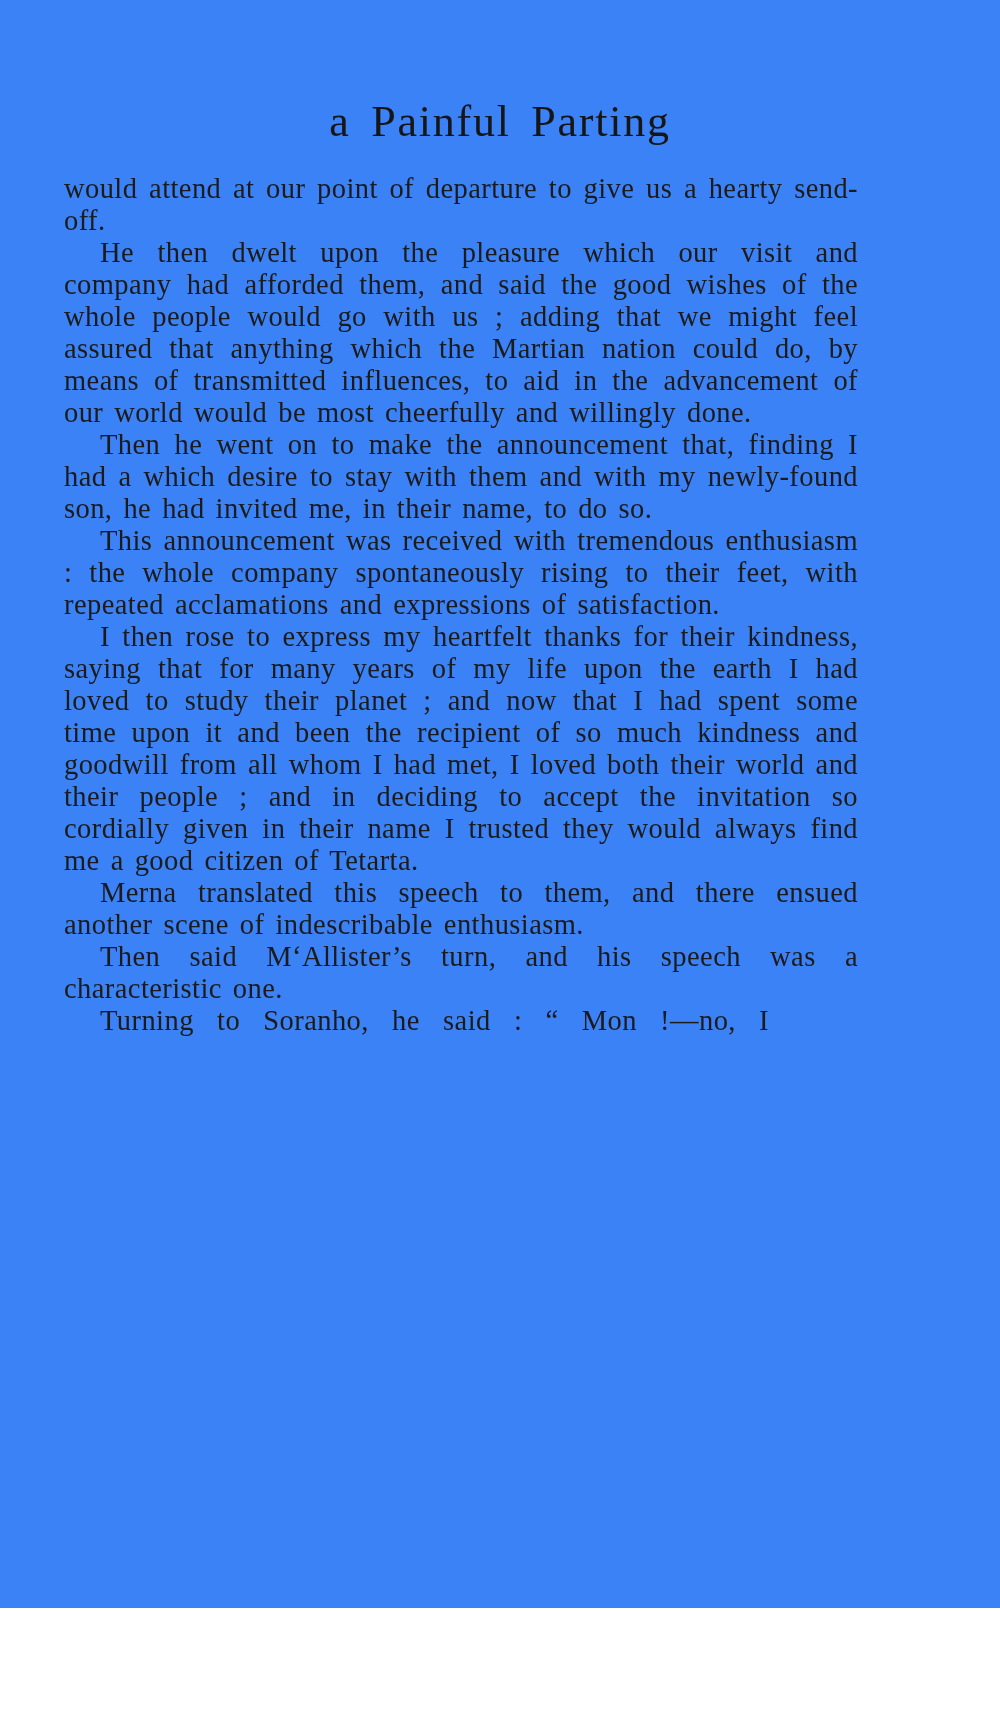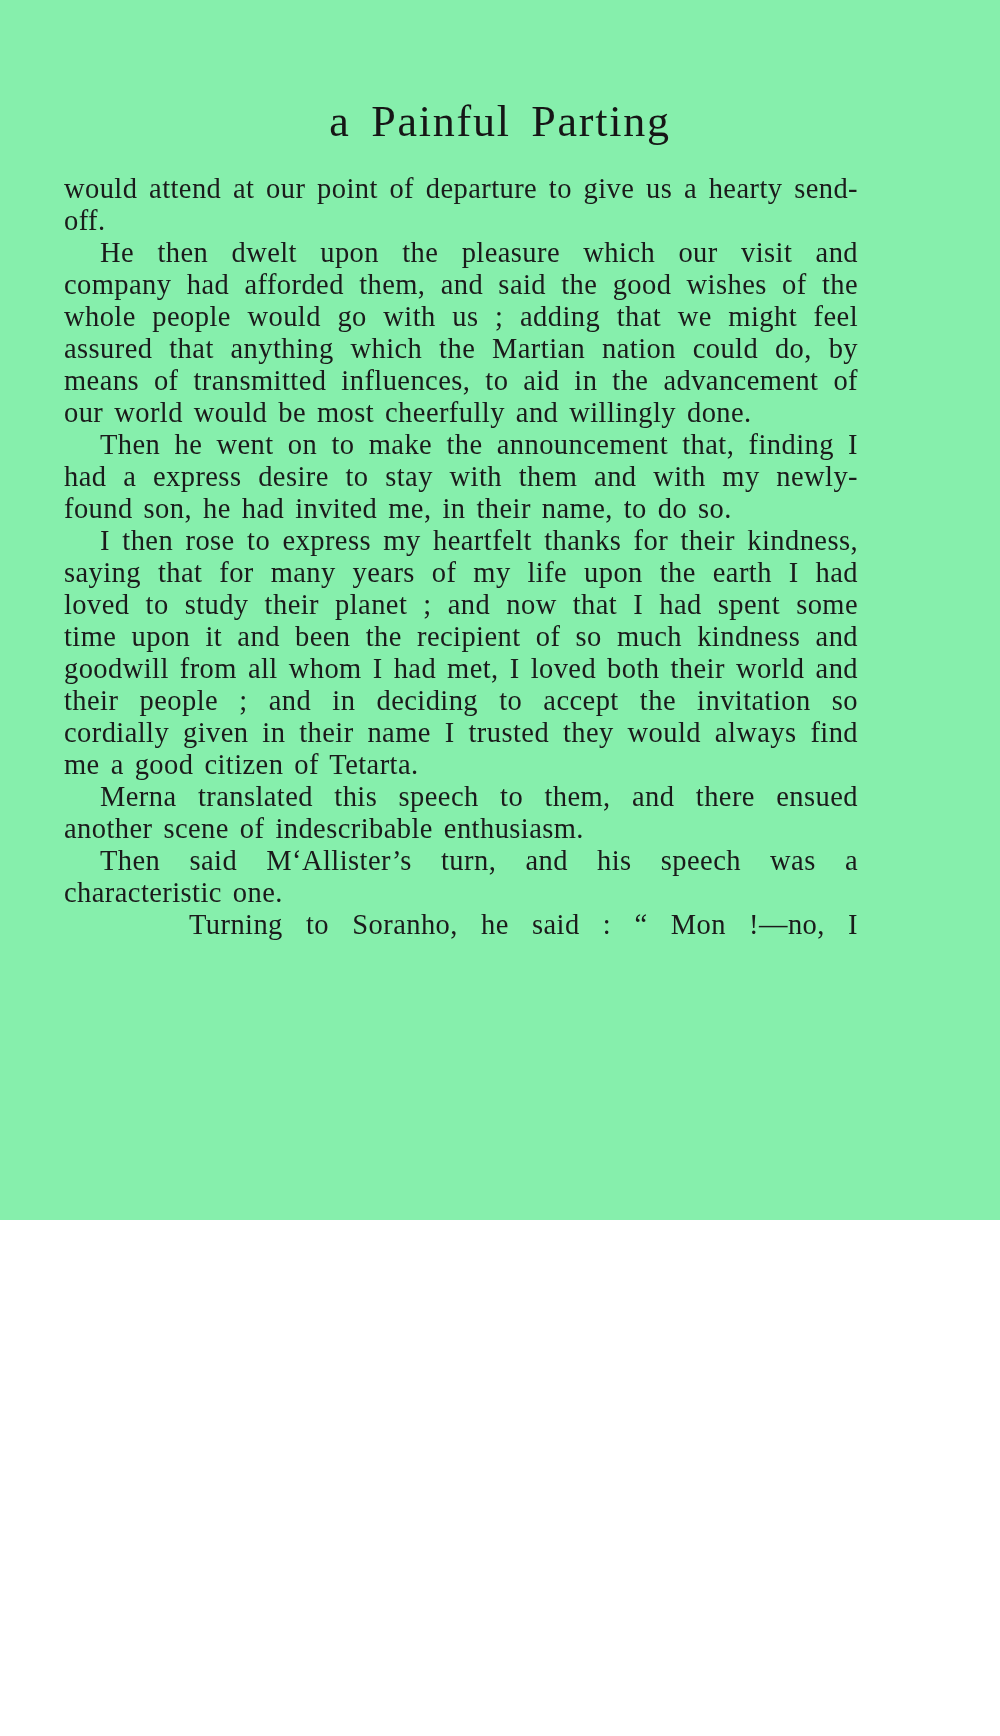--- a/index.html
+++ b/index.html
@@ -3,22 +3,22 @@
 <meta charset="utf-8">
 <style>
   html, body {
     margin: 0;
     padding: 0;
     background: #ffffff;
   }
   .page {
     position: relative;
     width: 1000px;
-    height: 1220px;
-    background: #86efac;
+    height: 1608px;
+    background: #3b82f6;
     font-family: "Liberation Serif", "DejaVu Serif", serif;
     color: #1b1b1b;
     box-sizing: border-box;
     overflow: hidden;
   }
   .running-title {
     margin: 0;
     padding-top: 96px;
     text-align: center;
     font-size: 44px;
@@ -38,21 +38,21 @@
     line-height: 32px;
     text-align: justify;
     text-justify: inter-word;
     letter-spacing: 0.015em;
     word-spacing: 0.12em;
   }
   .text-block p.indent {
     text-indent: 36px;
   }
   .text-block p.last {
-    text-align: right;
+    text-align: left;
     word-spacing: 0.55em;
   }
   .page-number {
     position: absolute;
     left: 0;
     right: 160px;
     top: 1632px;
     text-align: center;
     font-size: 29px;
     letter-spacing: 0.05em;
@@ -62,21 +62,22 @@
 </head>
 <body>
 
 <div class="page">
 
   <h1 class="running-title">a Painful Parting</h1>
 
   <div class="text-block">
     <p>would attend at our point of departure to give us a hearty send-off.</p>
     <p class="indent">He then dwelt upon the pleasure which our visit and company had afforded them, and said the good wishes of the whole people would go with us ; adding that we might feel assured that anything which the Martian nation could do, by means of transmitted influences, to aid in the advancement of our world would be most cheerfully and willingly done.</p>
-    <p class="indent">Then he went on to make the announcement that, finding I had a express desire to stay with them and with my newly-found son, he had invited me, in their name, to do so.</p>
+    <p class="indent">Then he went on to make the announcement that, finding I had a which desire to stay with them and with my newly-found son, he had invited me, in their name, to do so.</p>
+    <p class="indent">This announcement was received with tremendous enthusiasm : the whole company spontaneously rising to their feet, with repeated acclamations and expressions of satisfaction.</p>
     <p class="indent">I then rose to express my heartfelt thanks for their kindness, saying that for many years of my life upon the earth I had loved to study their planet ; and now that I had spent some time upon it and been the recipient of so much kindness and goodwill from all whom I had met, I loved both their world and their people ; and in deciding to accept the invitation so cordially given in their name I trusted they would always find me a good citizen of Tetarta.</p>
     <p class="indent">Merna translated this speech to them, and there ensued another scene of indescribable enthusiasm.</p>
     <p class="indent">Then said M‘Allister’s turn, and his speech was a characteristic one.</p>
     <p class="indent last">Turning to Soranho, he said : “ Mon !—no, I</p>
   </div>
 
 
 </div>
 
 </body></html>

